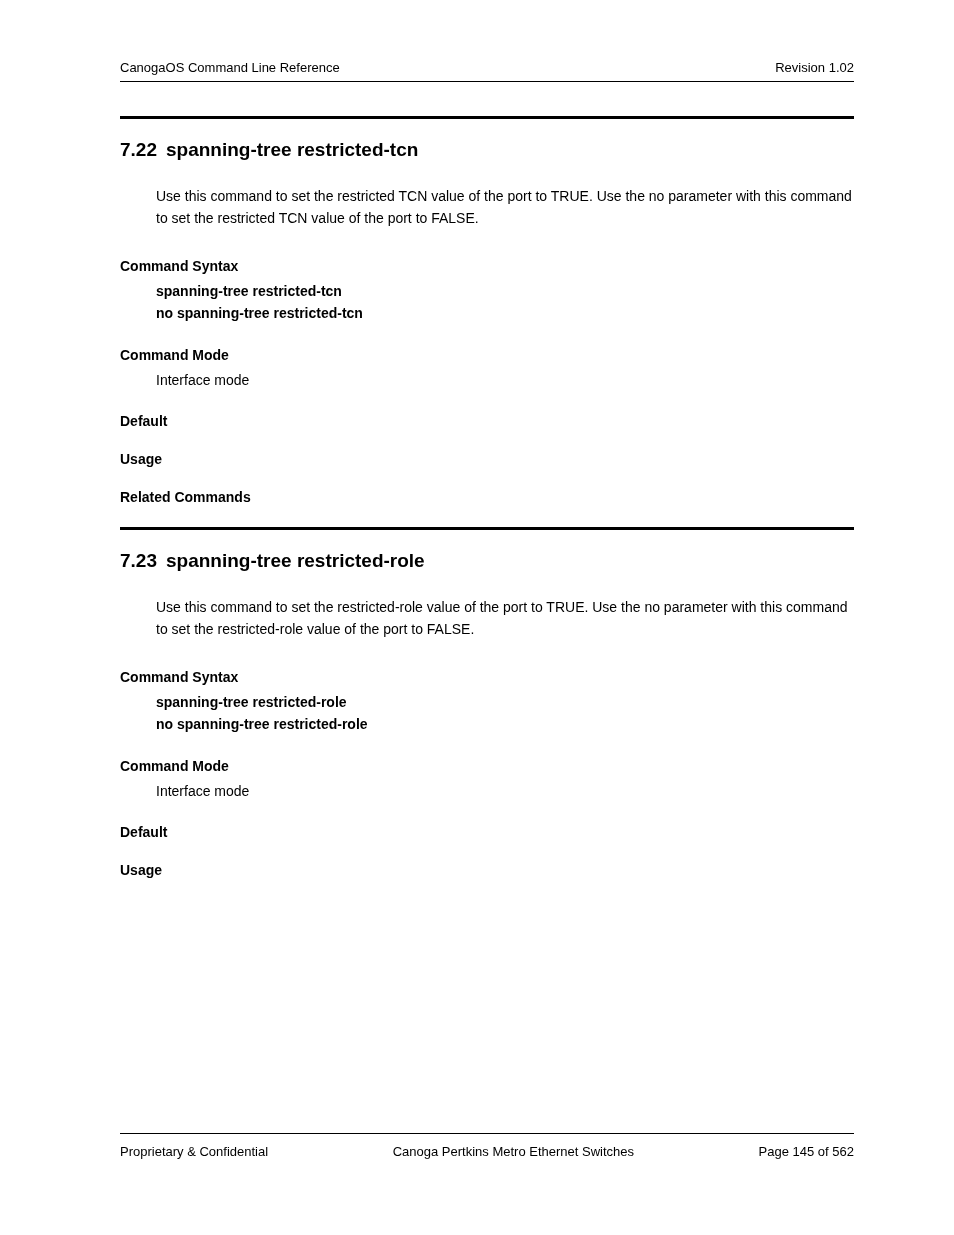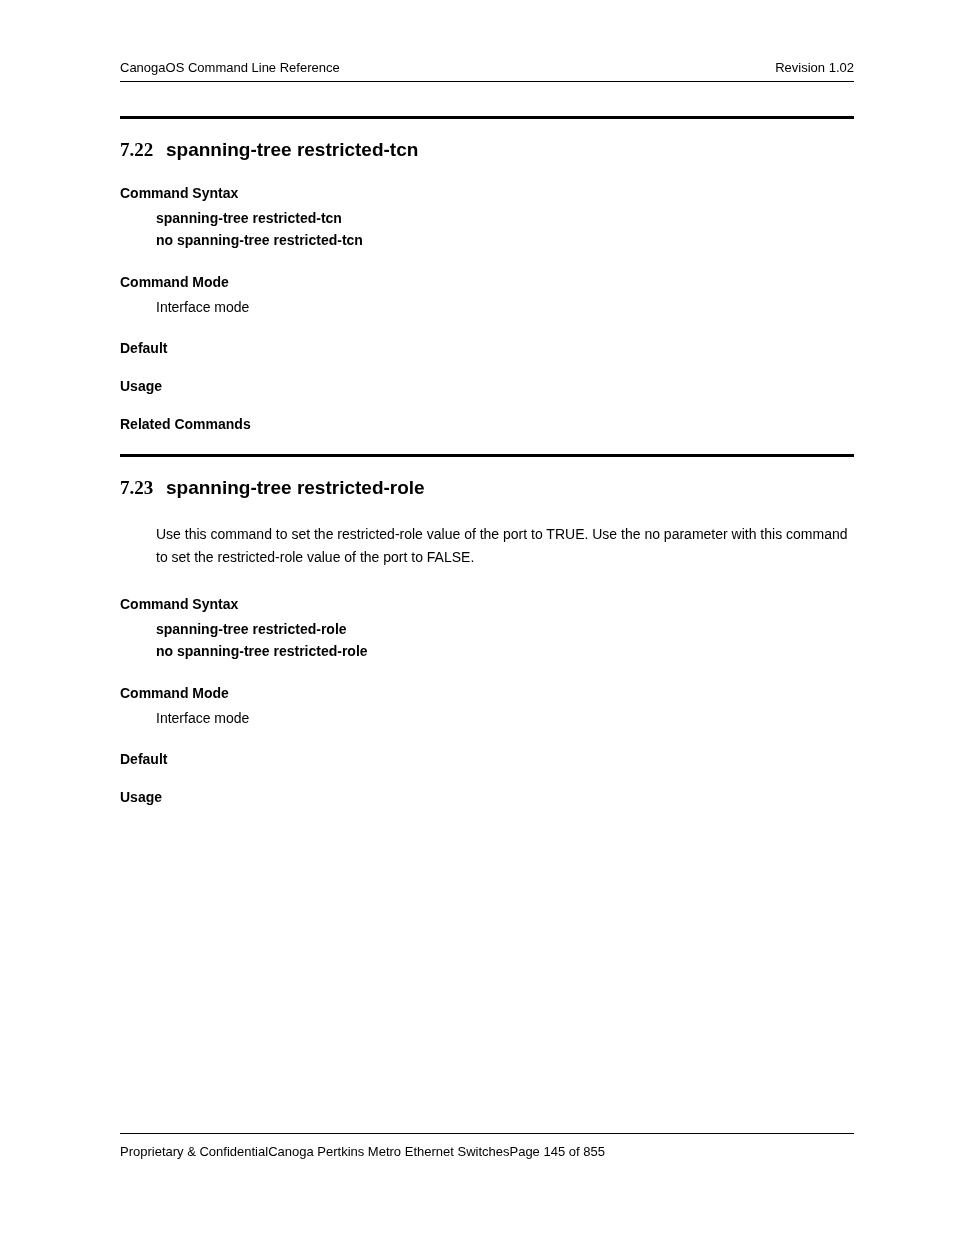--- a/index.html
+++ b/index.html
@@ -30,21 +30,20 @@
     margin: 0 0 20px 0;
   }
   h2.section-title {
     font-size: 19px;
     font-weight: bold;
     margin: 0 0 24px 0;
   }
   h2.section-title .num {
     display: inline-block;
     min-width: 46px;
-    font-family: Liberation Serif, serif;
   }
   .intro {
     font-size: 14px;
     line-height: 1.6;
     margin: 0 0 28px 36px;
   }
   .block {
     margin-bottom: 22px;
   }
   .block-label {
@@ -58,20 +57,21 @@
     margin-left: 36px;
   }
   .block-body .b { font-weight: bold; }
   .footer-rule {
     border: none;
     border-top: 1px solid #000;
     margin: 0 0 10px 0;
   }
   .footer-row {
     display: flex;
+    justify-content: space-between;
     font-size: 13px;
   }
   .footer-wrap {
     position: absolute;
     left: 120px;
     right: 100px;
     bottom: 76px;
   }
 </style>
 </head>
@@ -82,20 +82,21 @@
   <div class="header-row">
     <span>CanogaOS Command Line Reference</span>
     <span>Revision 1.02</span>
   </div>
 
   <hr class="hr-thick">
   <h2 class="section-title">
     <span class="num">7.22</span><span>spanning-tree restricted-tcn</span>
   </h2>
 
+  <p class="intro">Use this command to set the restricted TCN value of the port to TRUE. Use the no parameter with this command to set the restricted TCN value of the port to FALSE.</p>
 
   <div class="block">
     <p class="block-label">Command Syntax</p>
     <div class="block-body">
       <div class="b">spanning-tree restricted-tcn</div>
       <div class="b">no spanning-tree restricted-tcn</div>
     </div>
   </div>
 
   <div class="block">
@@ -142,17 +143,17 @@
 
   <div class="block">
     <p class="block-label">Usage</p>
   </div>
 
   <div class="footer-wrap">
     <hr class="footer-rule">
     <div class="footer-row">
       <span>Proprietary &amp; Confidential</span>
       <span>Canoga Pertkins Metro Ethernet Switches</span>
-      <span>Page 145 of 855</span>
+      <span>Page 145 of 562</span>
     </div>
   </div>
 
 </div>
 
 </body></html>

